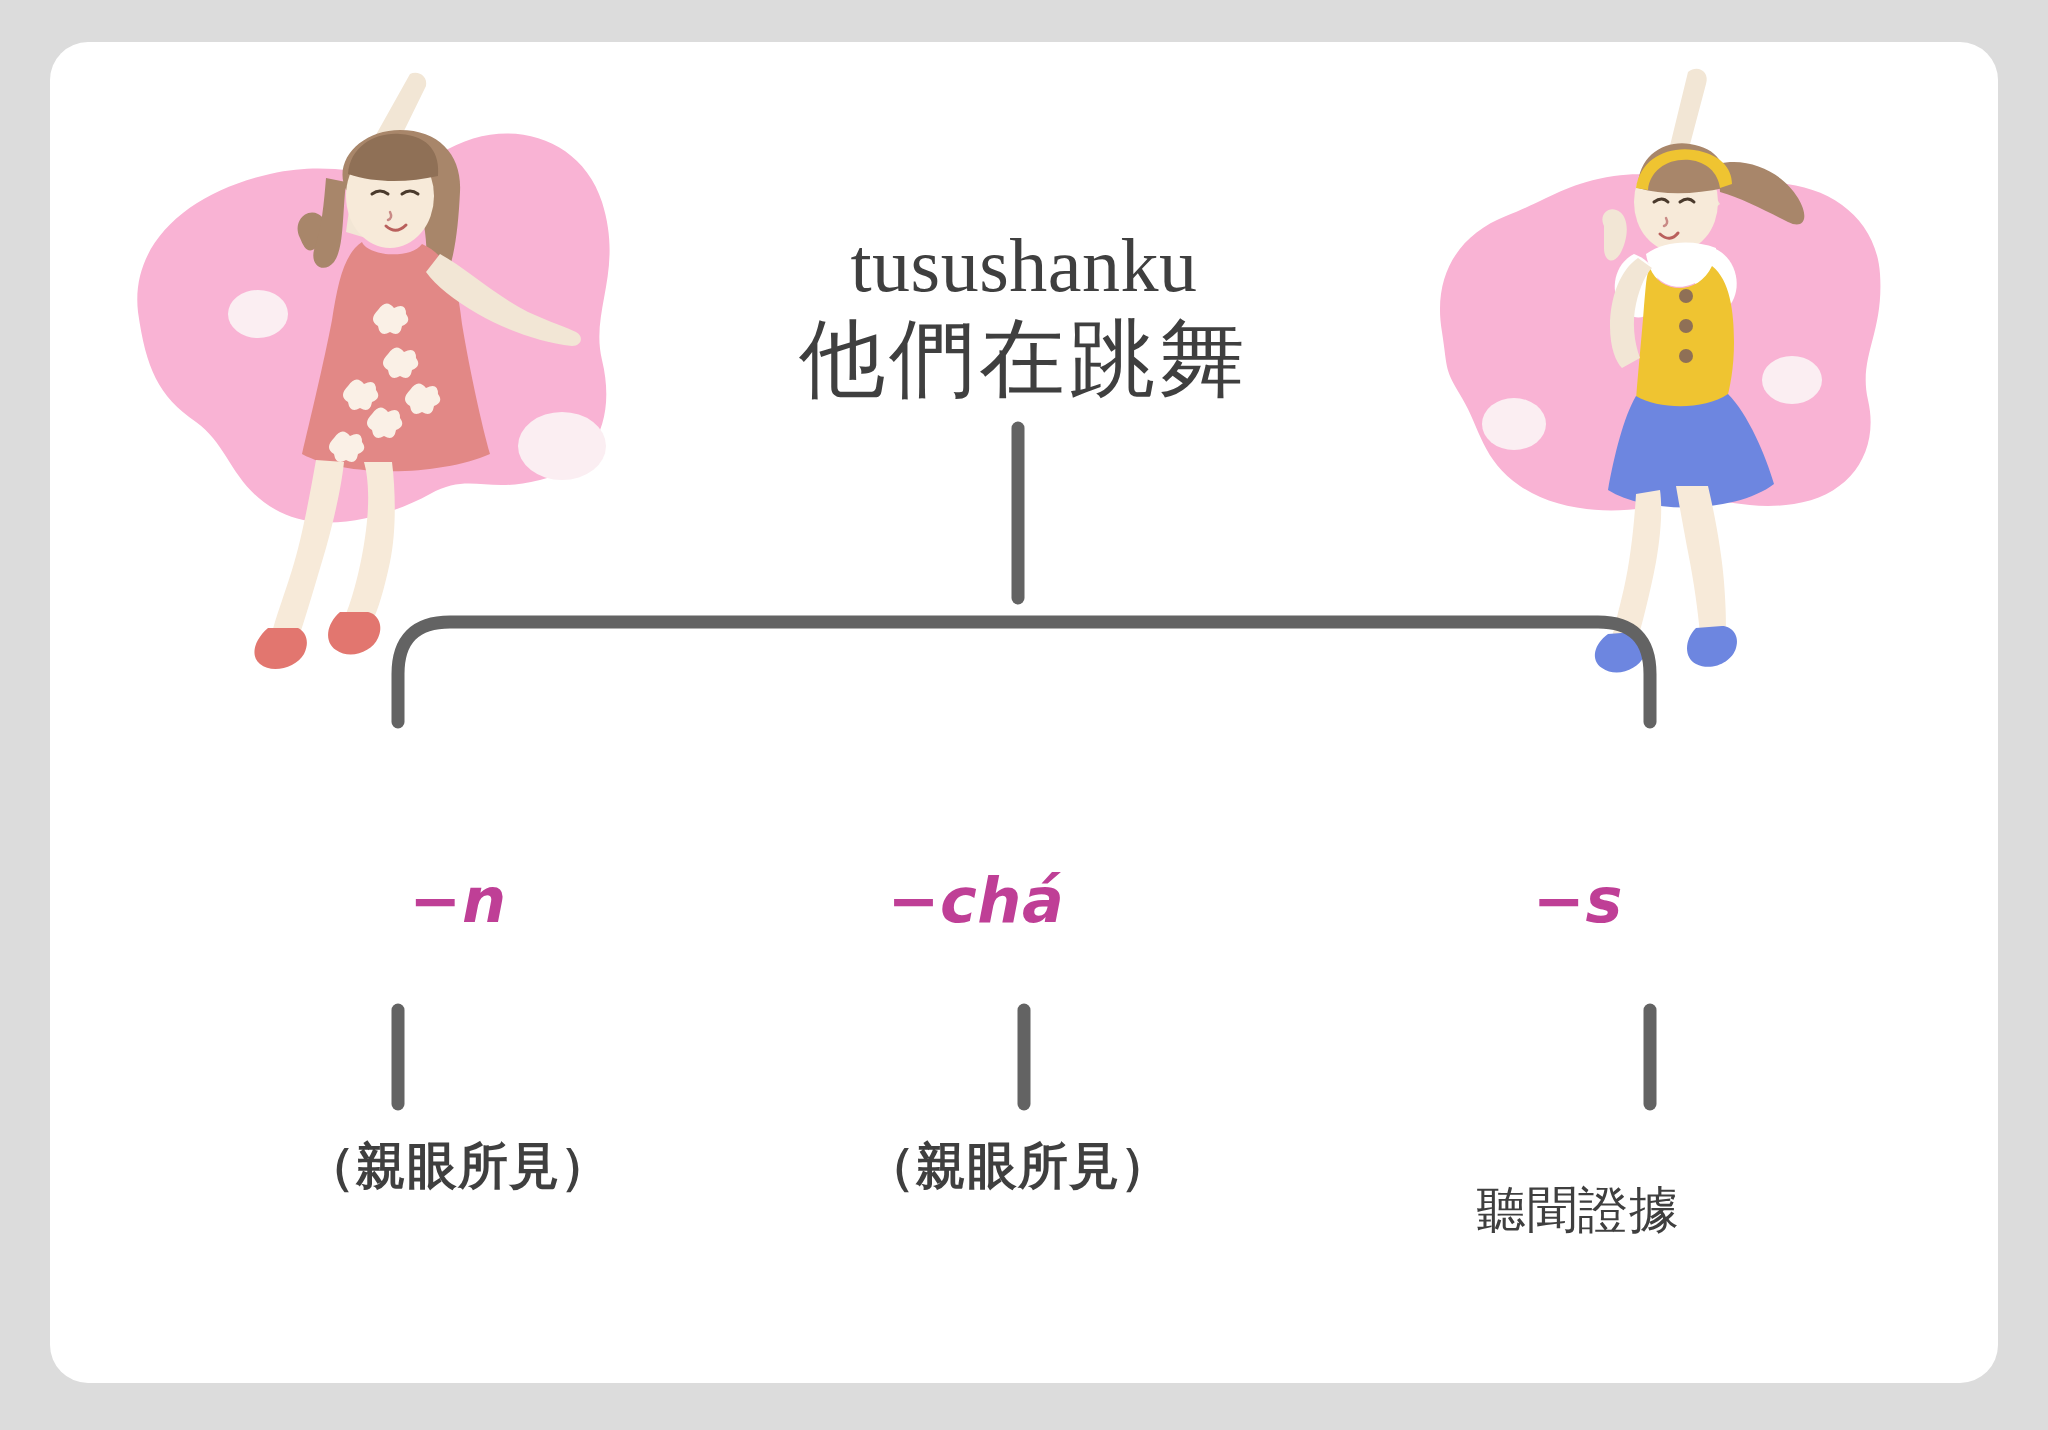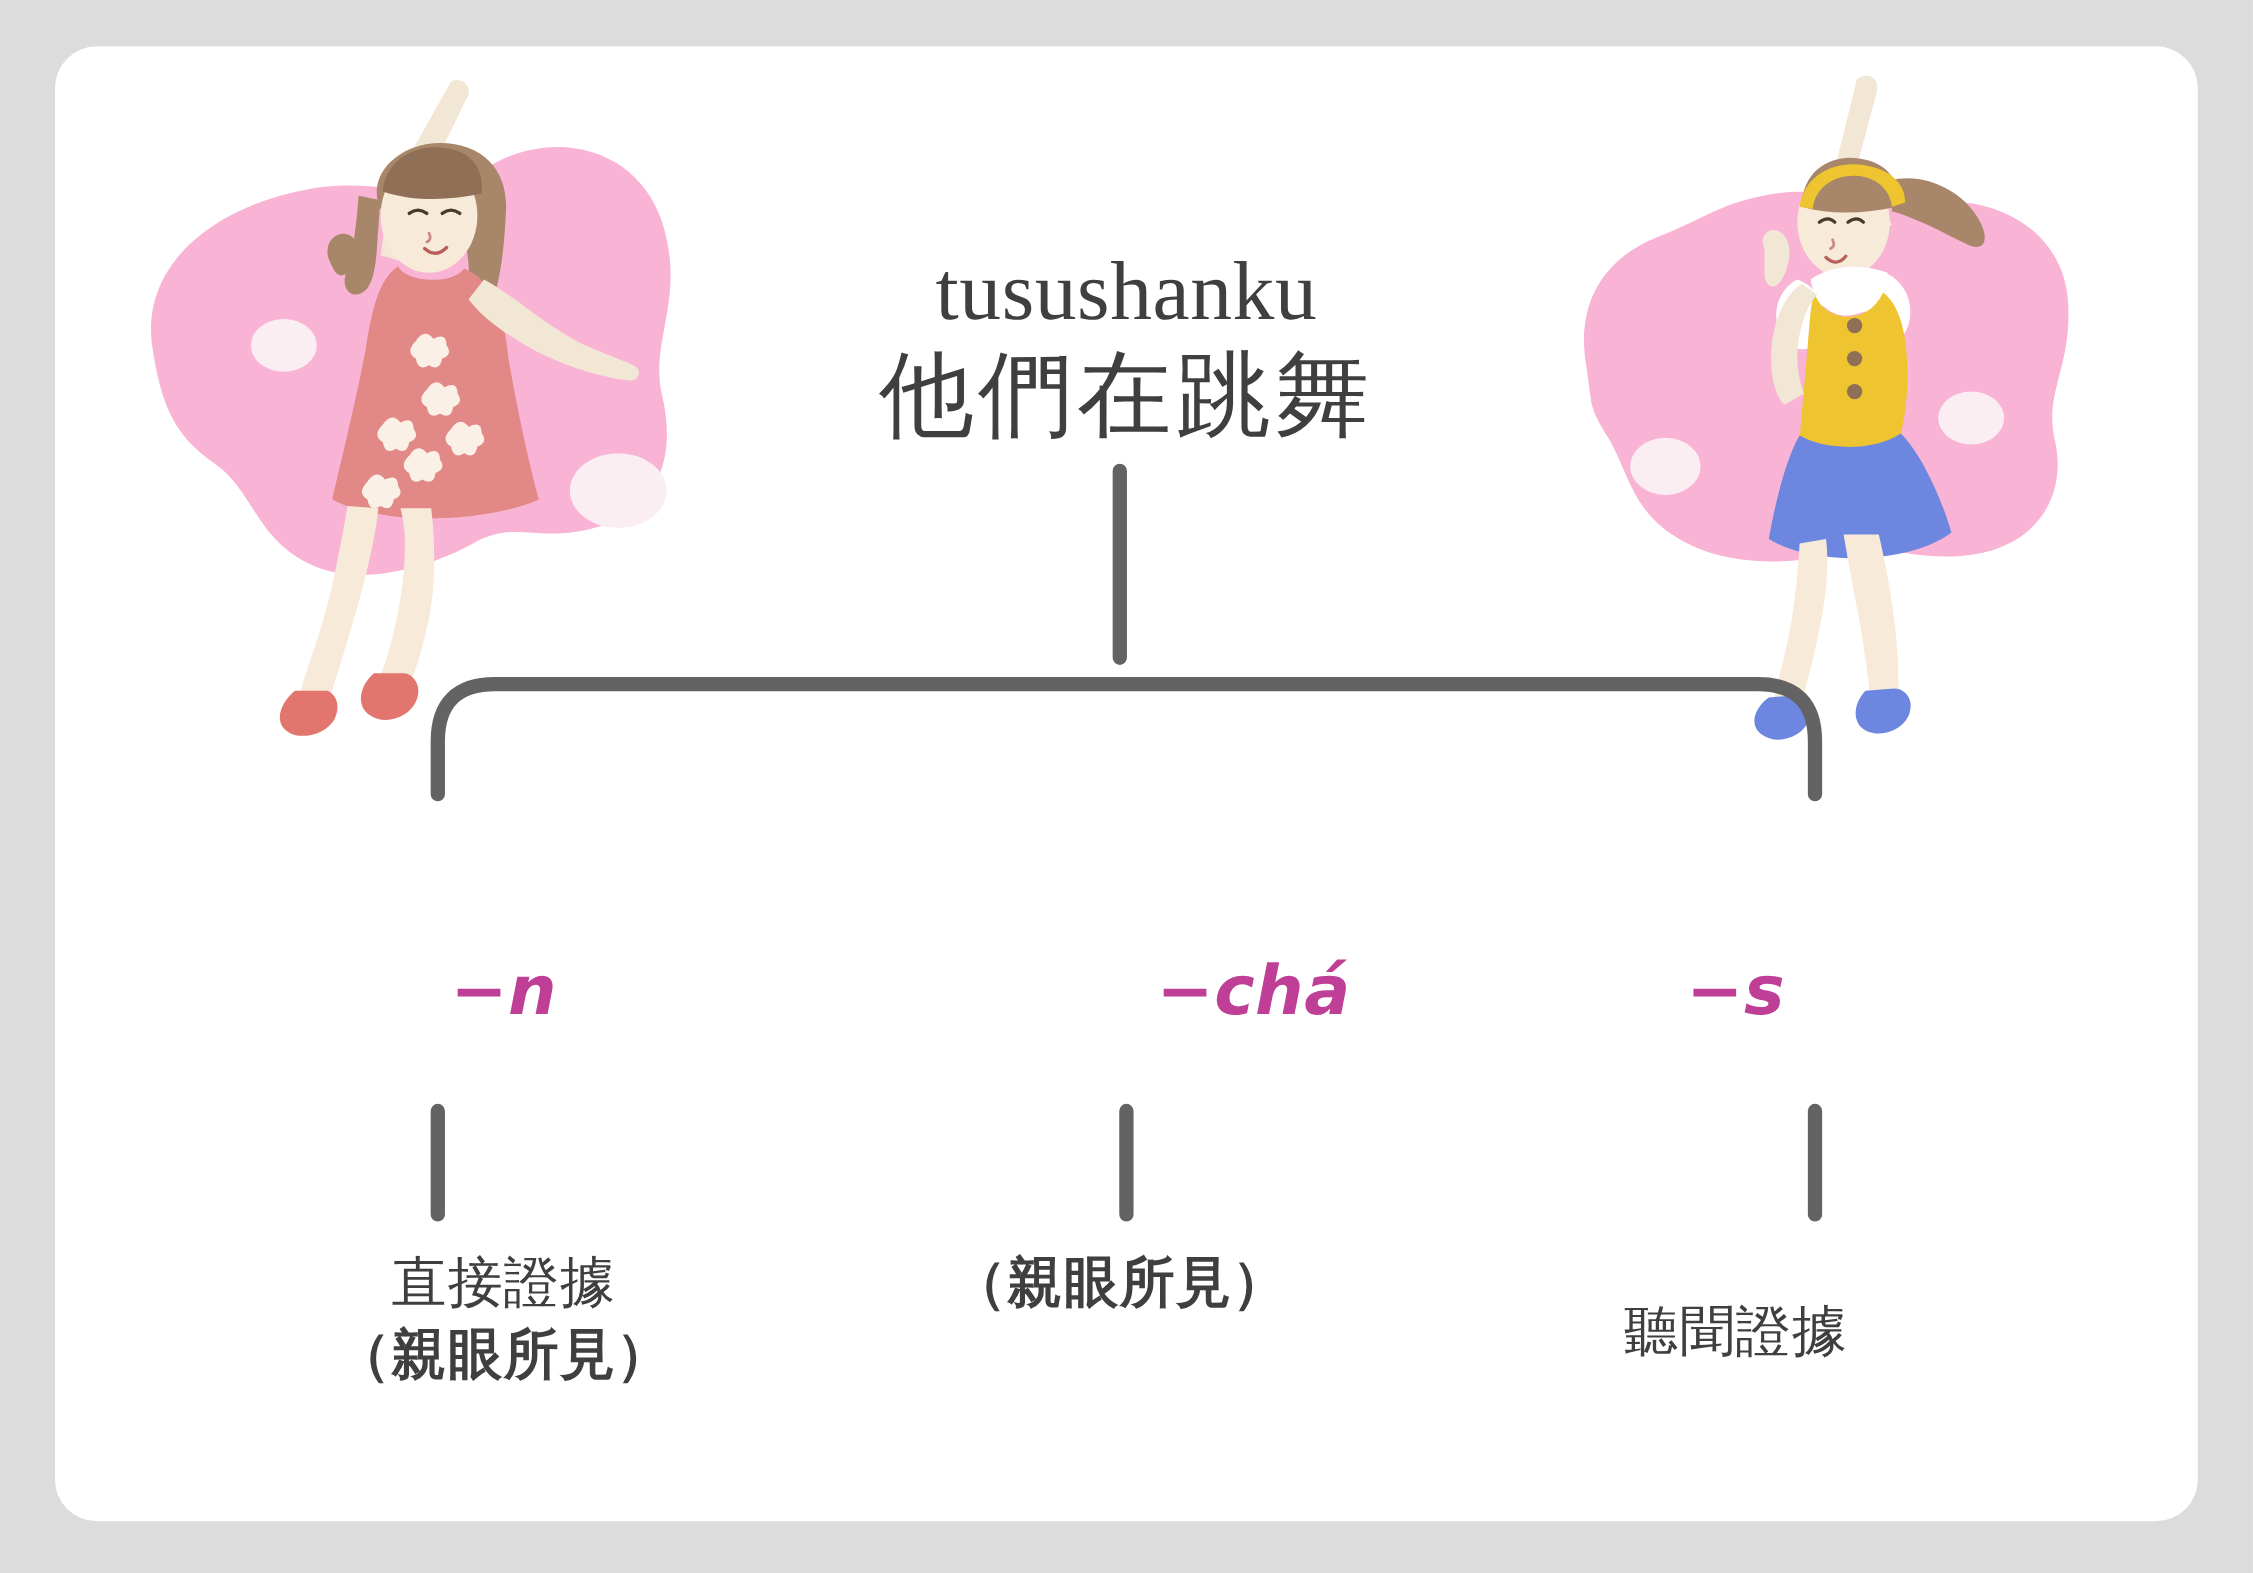--- a/index.html
+++ b/index.html
@@ -86,21 +86,21 @@
     text-align: center;
     font-family: "DejaVu Sans", "Liberation Sans", sans-serif;
     font-weight: bold;
     font-style: italic;
     font-size: 62px;
     color: #bf3f96;
     letter-spacing: 0.5px;
     white-space: nowrap;
   }
   #suffix-0 { left: 198px; }
-  #suffix-1 { left: 758px; text-align: right; }
+  #suffix-1 { left: 716px; }
   #suffix-2 { left: 1318px; }
 
   
   .evidence {
     position: absolute;
     top: 1092px;
     width: 460px;
     text-align: center;
     font-family: "DejaVu Sans", "Liberation Sans", sans-serif;
     color: #3f3f3f;
@@ -263,21 +263,20 @@
         <line x1="974" y1="968" x2="974" y2="1062"></line>
         <line x1="1600" y1="968" x2="1600" y2="1062"></line>
       </g>
     </svg>
 
     <div class="suffix" id="suffix-0">−n</div>
     <div class="suffix" id="suffix-1">−chá</div>
     <div class="suffix" id="suffix-2">−s</div>
 
     <div class="evidence" id="evidence-0">
-      <span class="ev-head">直接證據</span>
       <span class="ev-sub">（親眼所見）</span>
     </div>
     <div class="evidence" id="evidence-1">
       <span class="ev-sub">（親眼所見）</span>
     </div>
     <div class="evidence" id="evidence-2">
       <span class="ev-head">聽聞證據</span>
     </div>
 
   </div>

